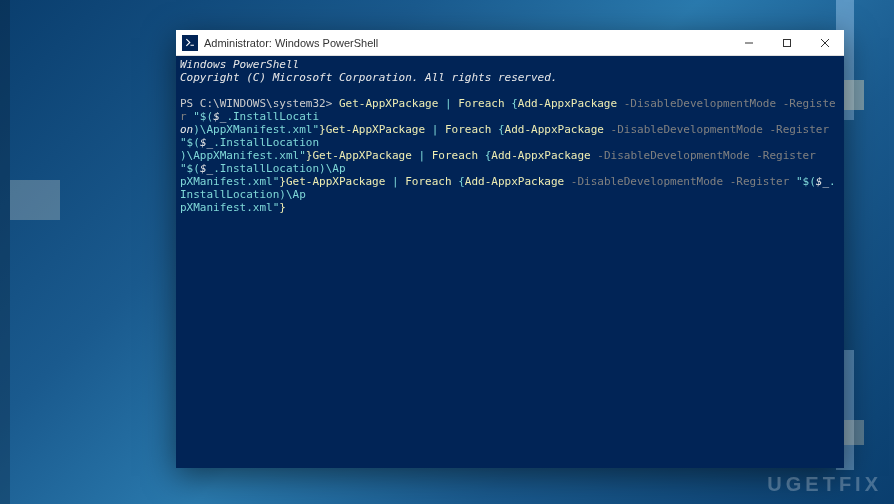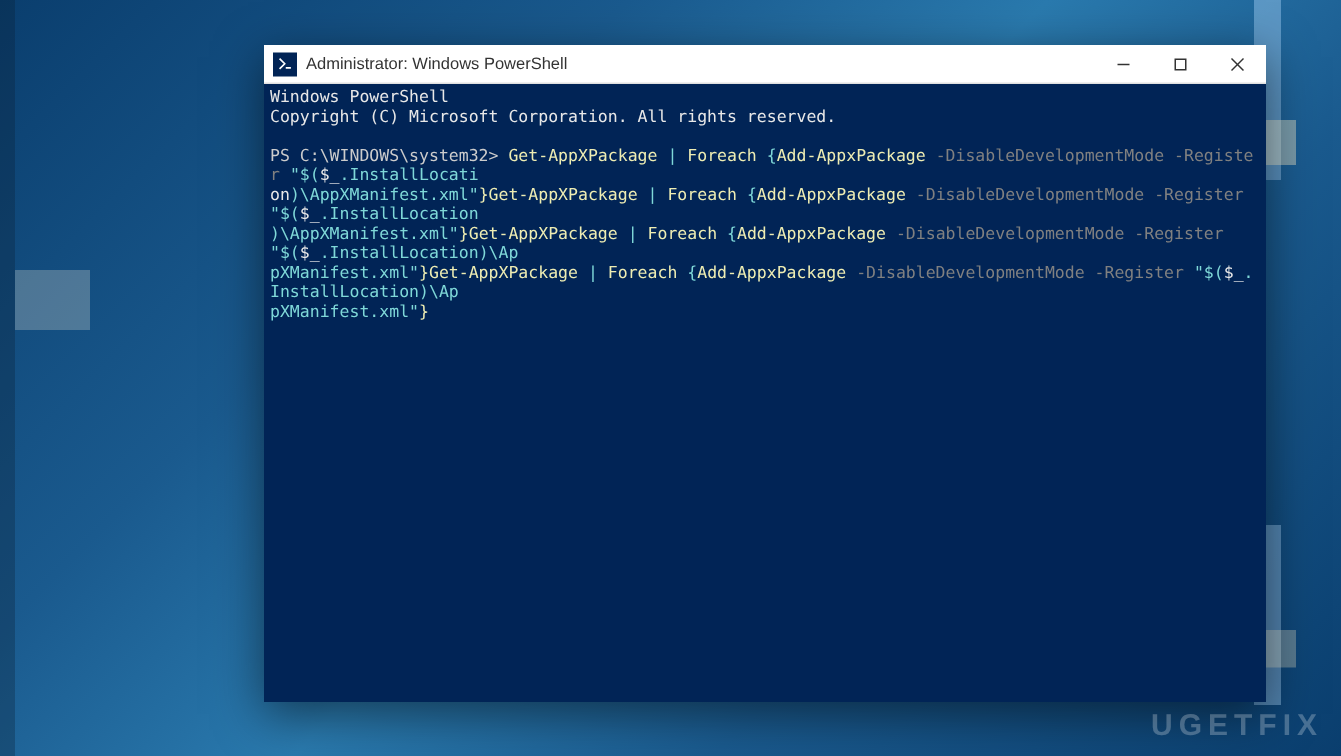--- a/index.html
+++ b/index.html
@@ -81,21 +81,21 @@
       color: #cccccc;
       padding: 2px 4px;
       overflow: hidden;
       white-space: pre-wrap;
       word-break: break-all;
     }
     .terminal .line { display: block; }
     .yellow { color: #eeedb3; }
     .cyan { color: #7fd8d8; }
     .gray { color: #808080; }
-    .white { color: #e8e8e8; }
+    .white { color: #e8e8e8; font-style: italic; }
     .prompt { color: #cccccc; }
 
     .watermark {
       position: absolute;
       right: 12px;
       bottom: 8px;
       font-size: 20px;
       letter-spacing: 4px;
       color: rgba(255,255,255,0.25);
       font-weight: 700;

